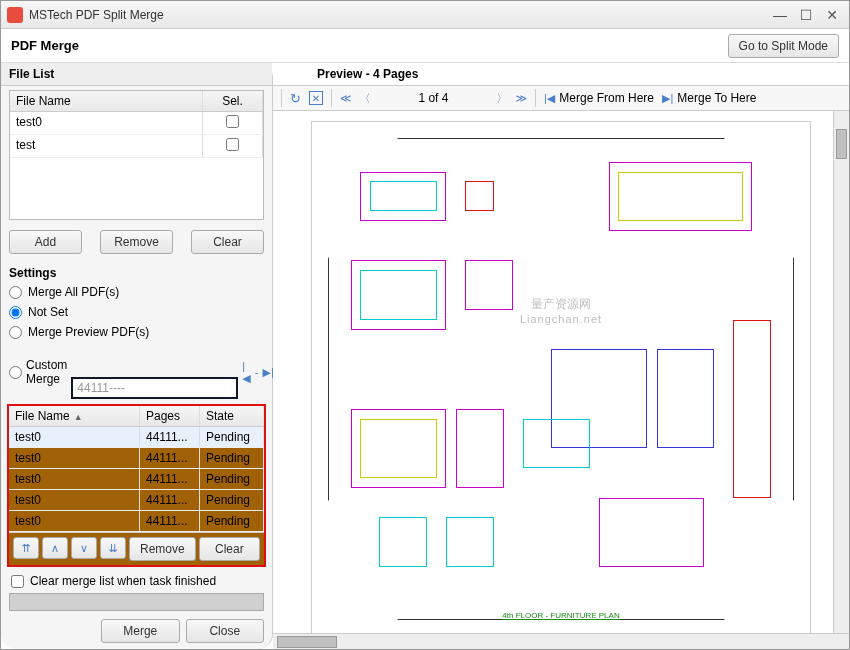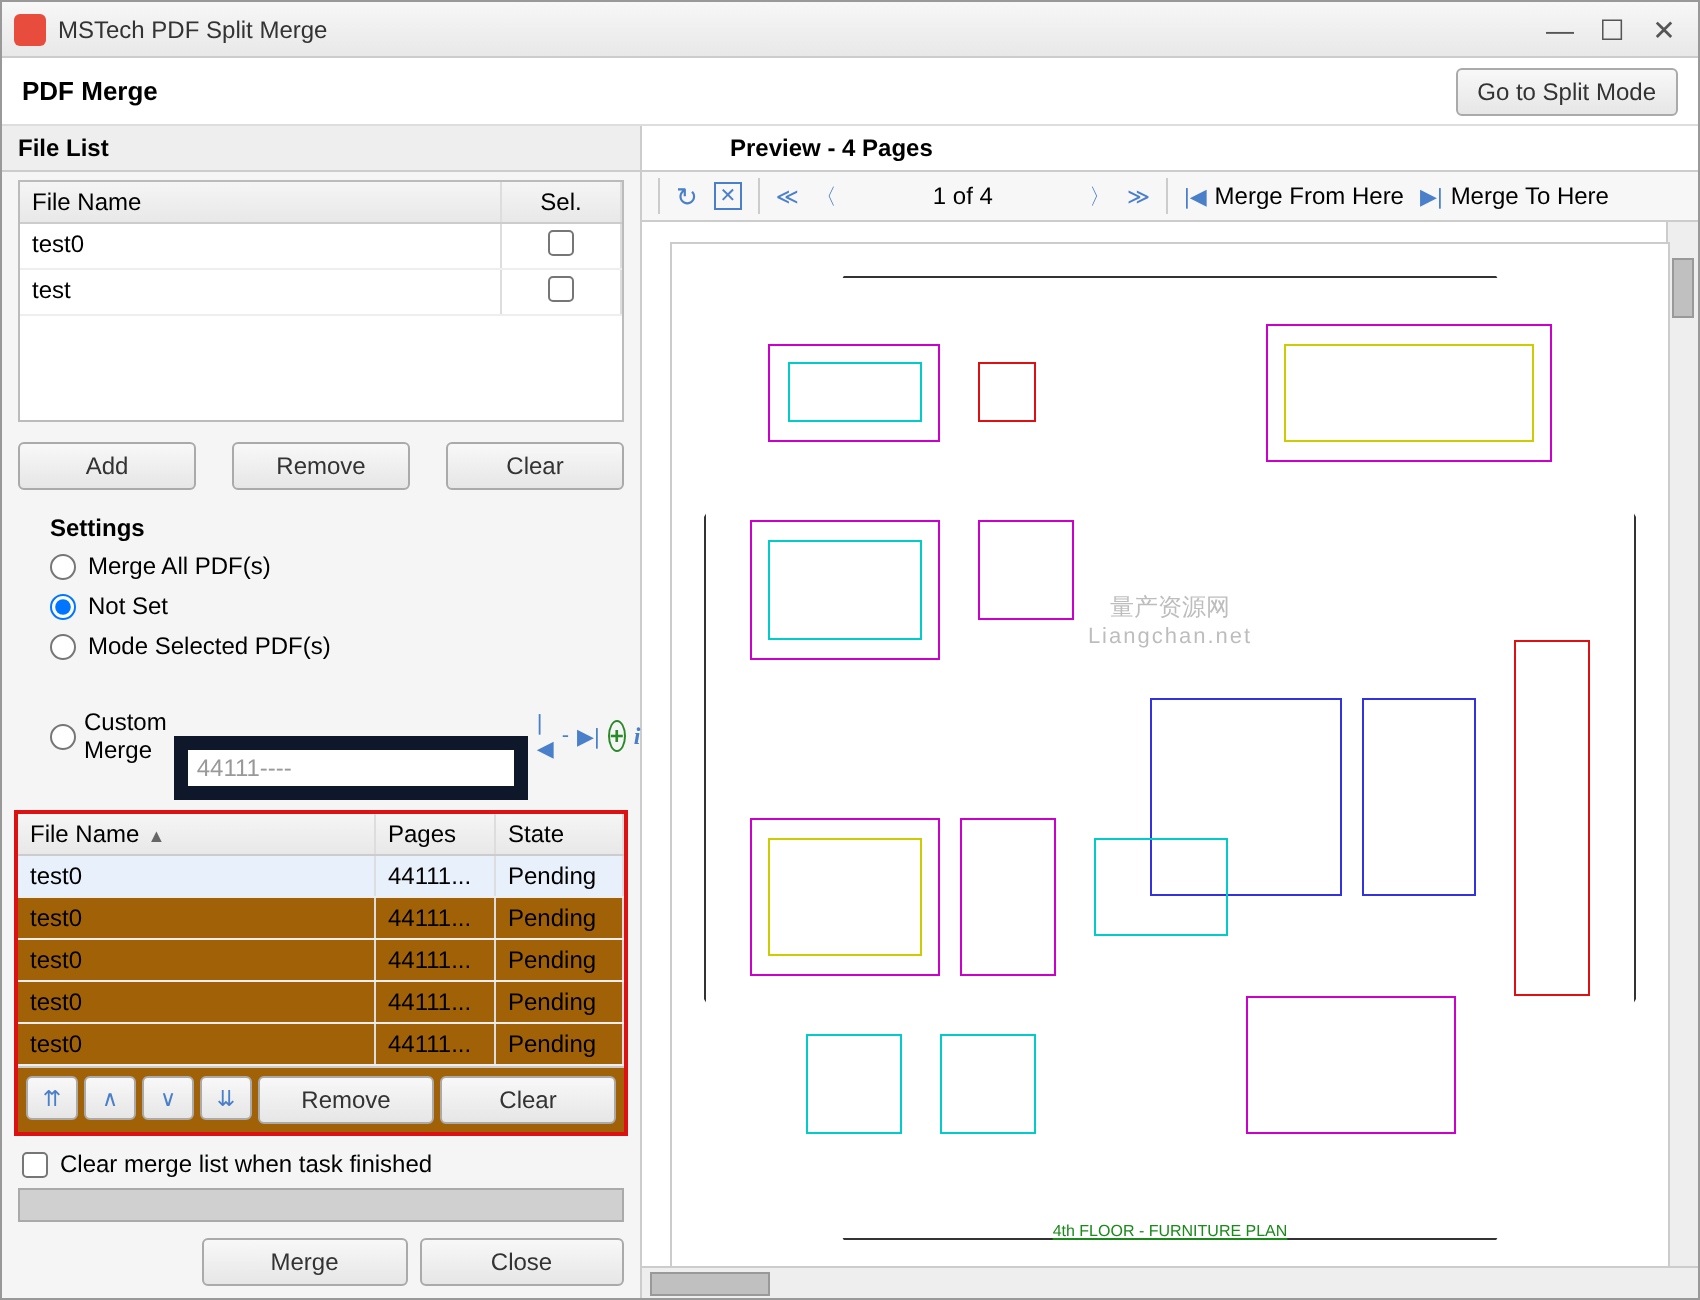--- a/index.html
+++ b/index.html
@@ -8,38 +8,38 @@
 .titlebar { height: 28px; background: linear-gradient(#f7f7f7,#e8e8e8); border-bottom: 1px solid #ccc; display: flex; align-items: center; padding: 0 6px; }
 .titlebar .appicon { width: 16px; height: 16px; background: #e74c3c; border-radius: 3px; margin-right: 6px; }
 .titlebar .title { flex: 1; color: #333; }
 .winbtn { width: 22px; height: 18px; margin-left: 4px; display: flex; align-items: center; justify-content: center; color: #555; cursor: pointer; font-size: 14px; }
 .menubar { height: 24px; background: #f3f3f3; border-bottom: 1px solid #ddd; display: flex; align-items: center; padding: 0 8px; gap: 12px; }
 .menubar span { color: #333; cursor: pointer; }
 .subtitle-row { height: 34px; display: flex; align-items: center; padding: 0 10px; border-bottom: 1px solid #ddd; }
 .subtitle-row .h { font-weight: bold; font-size: 13px; flex: 1; }
 .btn { background: linear-gradient(#f8f8f8,#e6e6e6); border: 1px solid #aaa; border-radius: 3px; padding: 4px 10px; cursor: pointer; color: #333; }
 .main { flex: 1; display: flex; overflow: hidden; }
-.left { width: 320px; border-right: 1px solid #ccc; display: flex; flex-direction: column; background: #f5f5f5; }
+.left { width: 272px; border-right: 1px solid #ccc; display: flex; flex-direction: column; background: #f5f5f5; border-radius: 15px; }
 .right { flex: 1; display: flex; flex-direction: column; background: #fff; }
 .section-title { font-weight: bold; padding: 4px 8px; border-bottom: 1px solid #ccc; background: #eee; }
 .filelist { border: 1px solid #bbb; background: #fff; margin: 4px 8px; height: 130px; display: flex; flex-direction: column; }
 .fl-head { display: flex; background: linear-gradient(#f5f5f5,#e8e8e8); border-bottom: 1px solid #ccc; }
 .fl-head div, .fl-row div { padding: 3px 6px; border-right: 1px solid #ddd; }
 .fl-head .c1, .fl-row .c1 { flex: 1; }
 .fl-head .c2, .fl-row .c2 { width: 60px; text-align: center; }
 .fl-body { flex: 1; overflow: auto; }
 .fl-row { display: flex; border-bottom: 1px solid #eee; background: #fff; }
 .row-btns { display: flex; gap: 18px; padding: 6px 8px; }
 .row-btns .btn { flex: 1; text-align: center; }
-.settings { padding: 4px 8px 0 24px; }
+.settings { padding: 4px 8px 0 8px; }
 .settings .h { font-weight: bold; padding: 2px 0; }
 .radio-row { display: flex; align-items: center; gap: 6px; padding: 3px 0; }
 .radio-row input { margin: 0; }
 .custom-row { display: flex; align-items: center; gap: 4px; padding: 3px 0; }
-.custom-row input[type=text] { flex: 1; border: 7px solid #0f172a; padding: 2px 4px; color: #999; margin-top: 32px; }
+.custom-row input[type=text] { flex: 1; border: 2px solid #0f172a; padding: 2px 4px; color: #999; margin-top: 32px; }
 .nav-ico { width: 14px; height: 14px; display: inline-flex; align-items: center; justify-content: center; color: #4a7fc9; cursor: pointer; font-size: 11px; }
 .plus-ico { width: 16px; height: 16px; border-radius: 50%; border: 1px solid #2a8a2a; color: #2a8a2a; display: inline-flex; align-items: center; justify-content: center; cursor: pointer; font-size: 12px; font-weight: bold; }
 .info-ico { color: #4a7fc9; cursor: pointer; font-weight: bold; font-style: italic; font-family: serif; }
 .merge-grid-wrap { border: 2px solid #d11; margin: 2px 6px; background: #a16207; }
 .merge-grid { width: 100%; }
 .mg-head { display: flex; background: linear-gradient(#f5f5f5,#e8e8e8); border-bottom: 1px solid #ccc; }
 .mg-head div, .mg-row div { padding: 3px 6px; border-right: 1px solid #ddd; }
 .mgc1 { flex: 1; } .mgc2 { width: 60px; } .mgc3 { width: 64px; }
 .mg-row { display: flex; border-bottom: 1px solid #eee; }
 .mg-row.sel { background: #e8f0fb; }
@@ -118,21 +118,21 @@
         <label class="radio-row">
             <input type="radio" name="m" style="">
             <span>Merge All PDF(s)</span>
           </label>
         <label class="radio-row">
             <input type="radio" name="m" checked="" style="">
             <span>Not Set</span>
           </label>
         <label class="radio-row">
             <input type="radio" name="m" style="">
-            <span>Mode Selected PDF(s)</span>
+            <span>Merge Preview PDF(s)</span>
           </label>
         <div class="custom-row">
           <input type="radio" name="m" style="">
           <span>Custom Merge</span>
           <input type="text" value="44111----" style="">
           <span class="nav-ico">|◀</span>
           <span class="nav-ico">-</span>
           <span class="nav-ico">▶|</span>
           <span class="plus-ico">+</span>
           <span class="info-ico">i</span>

